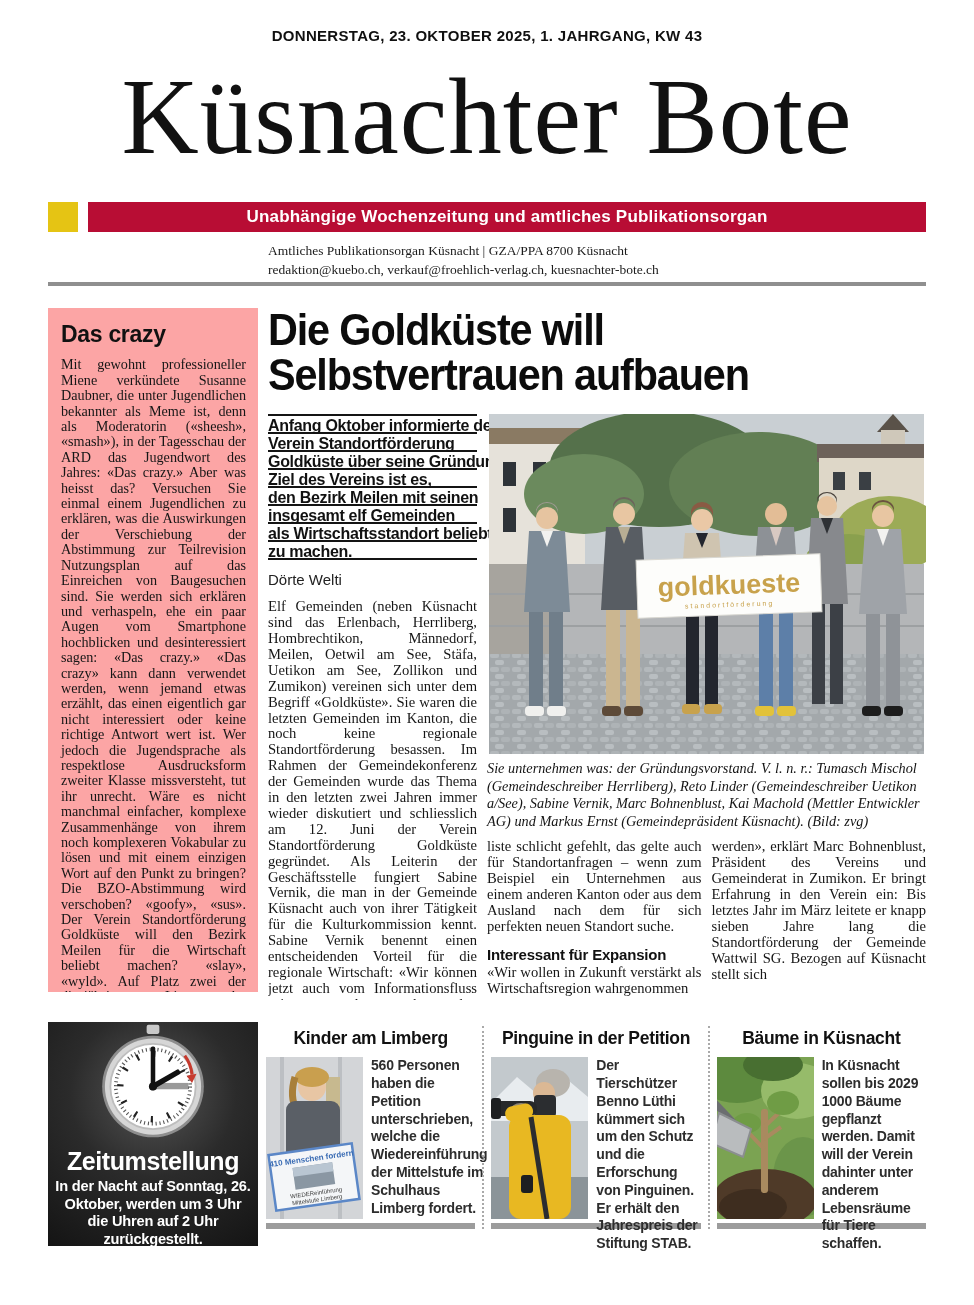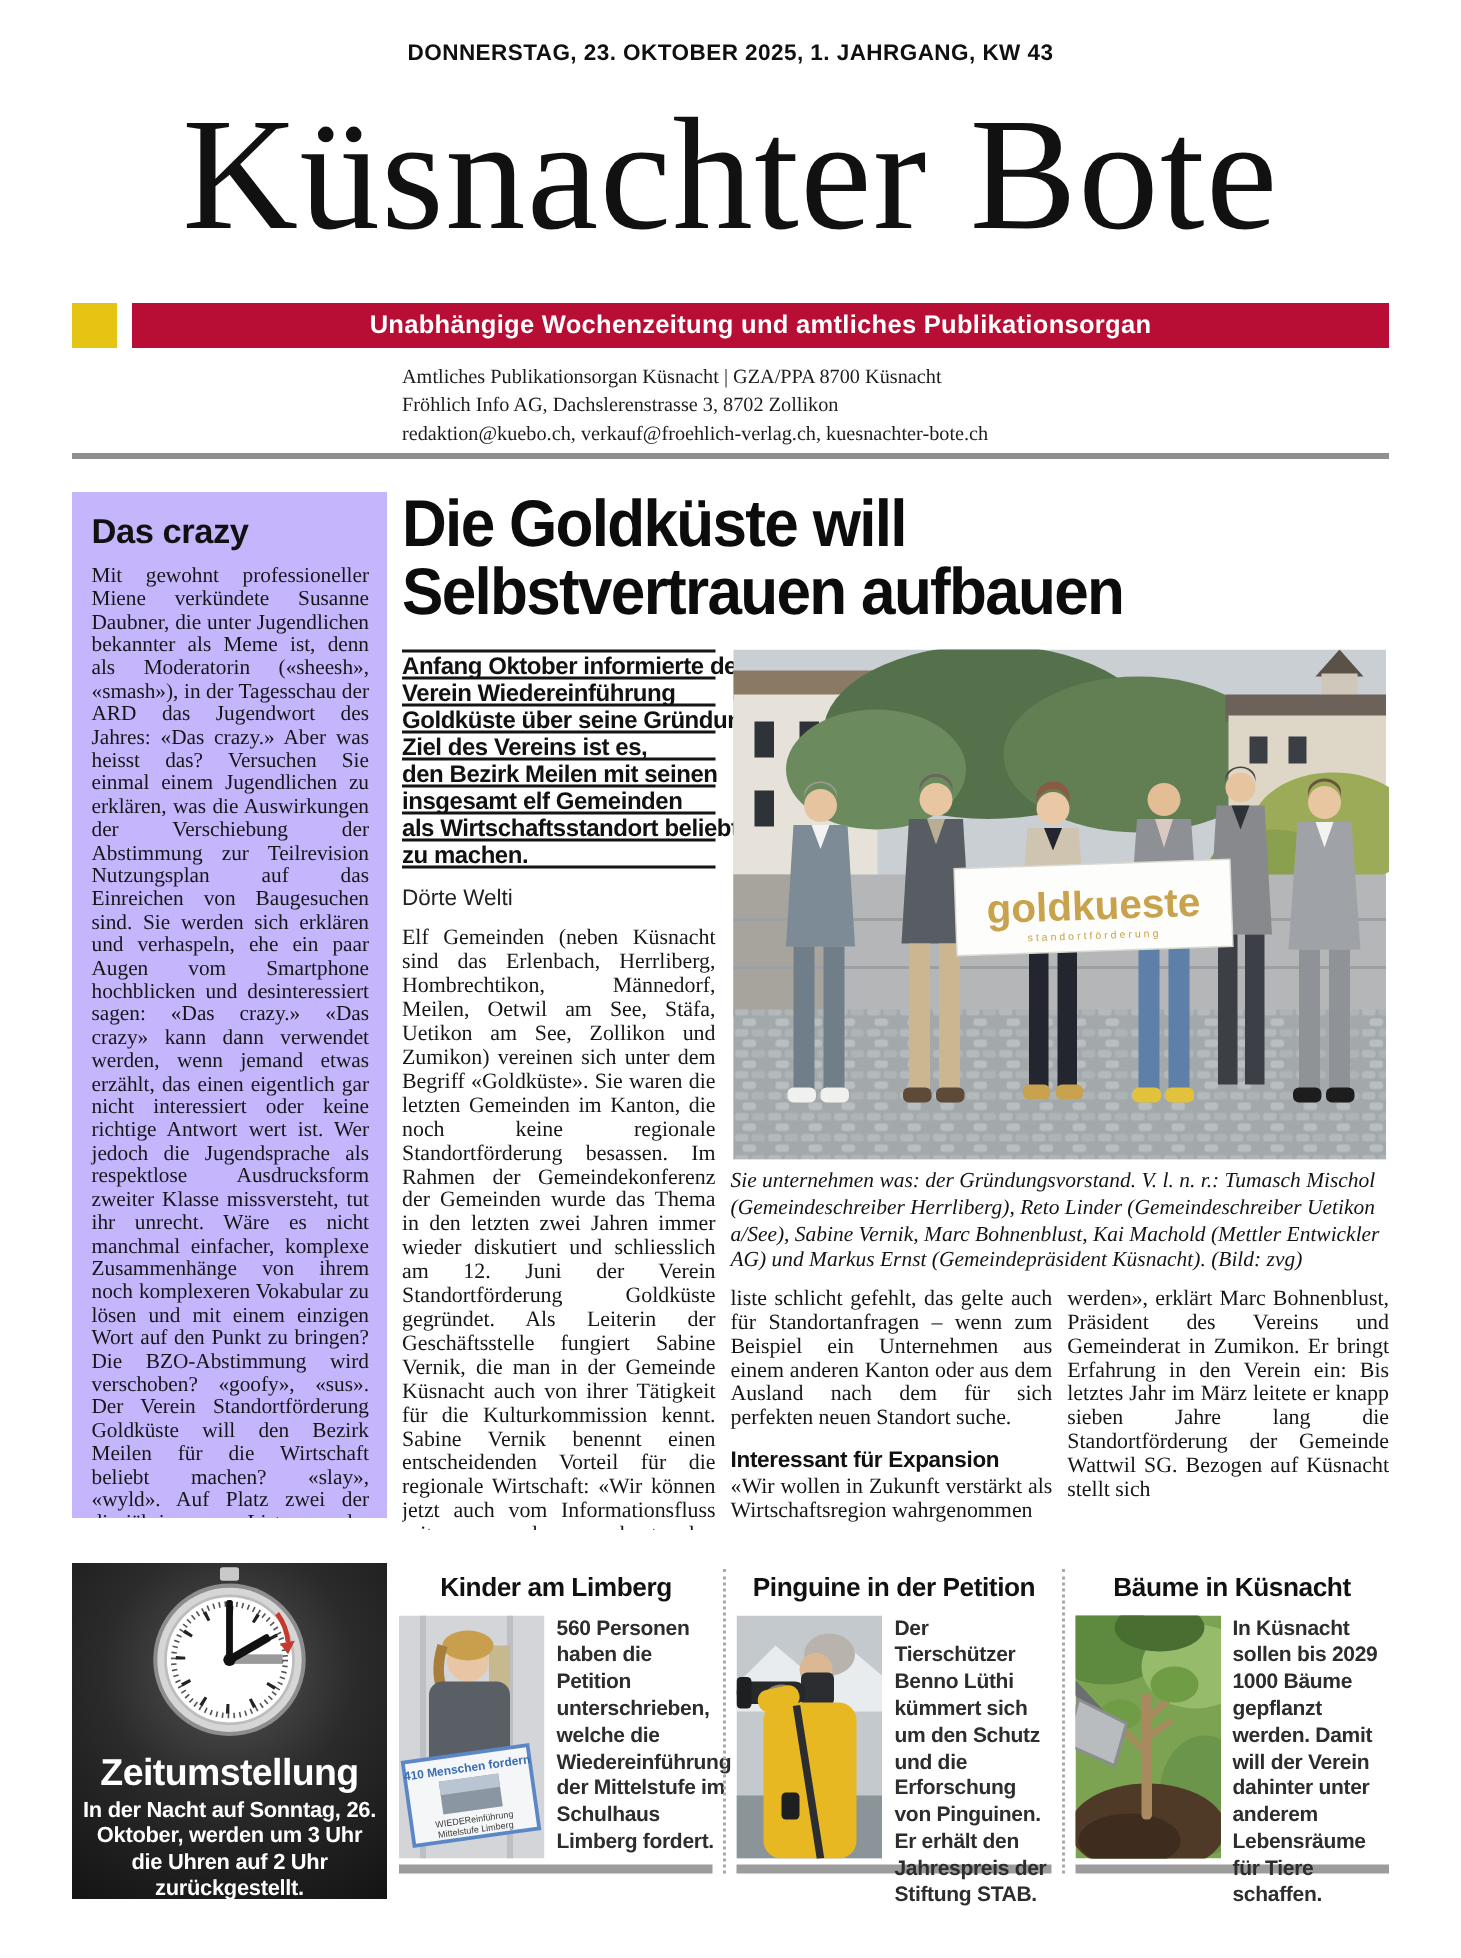--- a/index.html
+++ b/index.html
@@ -25,21 +25,21 @@
   .red-bar{
     flex:1;background:#b80d34;color:#fff;text-align:center;
     font-family:"Liberation Sans",sans-serif;font-weight:bold;font-size:17px;line-height:30px;
     letter-spacing:.2px;
   }
   .imprint{margin:9px 0 0 220px;font-size:13.5px;line-height:1.43;color:#1c1c1c;}
   .top-rule{height:4px;background:#8f8f8f;margin-top:3px;}
   
   .content{display:flex;gap:10px;margin-top:22px;height:692px;}
   .sidebar{
-    width:210px;flex:0 0 210px;background:#c4b5fd;height:684px;
+    width:210px;flex:0 0 210px;background:#fca5a5;height:684px;
     padding:13px 12px 12px 13px;overflow:hidden;
   }
   .sidebar-title{
     font-family:"Liberation Sans",sans-serif;font-weight:bold;font-size:23px;
     letter-spacing:-.3px;margin:0 0 9px 0;
   }
   .sidebar-body{
     font-size:14.2px;line-height:1.085;text-align:justify;hyphens:auto;
     -webkit-hyphens:auto;color:#161616;
   }
@@ -112,42 +112,41 @@
 <div class="page">
 
   <div class="dateline">DONNERSTAG, 23. OKTOBER 2025, 1. JAHRGANG, KW 43</div>
   <div class="masthead">Küsnachter Bote</div>
   <div class="banner-row">
     <div class="yellow-square"></div>
     <div class="red-bar">Unabhängige Wochenzeitung und amtliches Publikationsorgan</div>
   </div>
   <div class="imprint">
     <div>Amtliches Publikationsorgan Küsnacht | GZA/PPA 8700 Küsnacht</div>
-    <div>Fröhlich Info AG, Dachslerenstrasse 3, 8702 Zollikon</div>
     <div>redaktion@kuebo.ch, verkauf@froehlich-verlag.ch, kuesnachter-bote.ch</div>
   </div>
   <div class="top-rule"></div>
 
   <div class="content">
 
     <div class="sidebar">
       <h2 class="sidebar-title">Das crazy</h2>
       <div class="sidebar-body" lang="de">Mit gewohnt professioneller Miene verkündete Susanne Daubner, die unter Jugendlichen bekannter als Meme ist, denn als Moderatorin («sheesh», «smash»), in der Tagesschau der ARD das Jugendwort des Jahres: «Das crazy.» Aber was heisst das? Versuchen Sie einmal einem Jugendlichen zu erklären, was die Auswirkungen der Verschiebung der Abstimmung zur Teilrevision Nutzungsplan auf das Einreichen von Baugesuchen sind. Sie werden sich erklären und verhaspeln, ehe ein paar Augen vom Smartphone hochblicken und desinteressiert sagen: «Das crazy.» «Das crazy» kann dann verwendet werden, wenn jemand etwas erzählt, das einen eigentlich gar nicht interessiert oder keine richtige Antwort wert ist. Wer jedoch die Jugendsprache als respektlose Ausdrucksform zweiter Klasse missversteht, tut ihr unrecht. Wäre es nicht manchmal einfacher, komplexe Zusammenhänge von ihrem noch komplexeren Vokabular zu lösen und mit einem einzigen Wort auf den Punkt zu bringen? Die BZO-Abstimmung wird verschoben? «goofy», «sus». Der Verein Standortförderung Goldküste will den Bezirk Meilen für die Wirtschaft beliebt machen? «slay», «wyld». Auf Platz zwei der diesjährigen Liste der Jugendwörter findet sich übrigens ein Wort, das wir nicht in der Zeitung beschreiben dürfen. «cringe».</div>
 
     </div>
 
     <div class="main">
       <div class="headline-line">Die Goldküste will</div>
       <div class="headline-line">Selbstvertrauen aufbauen</div>
 
       <div class="main-cols">
         <div class="col1">
           <div class="lead-block">
             <div class="lead-line">Anfang Oktober informierte der</div>
-            <div class="lead-line">Verein Wiedereinführung</div>
+            <div class="lead-line">Verein Standortförderung</div>
             <div class="lead-line">Goldküste über seine Gründung.</div>
             <div class="lead-line">Ziel des Vereins ist es,</div>
             <div class="lead-line">den Bezirk Meilen mit seinen</div>
             <div class="lead-line">insgesamt elf Gemeinden</div>
             <div class="lead-line">als Wirtschaftsstandort beliebt</div>
             <div class="lead-line">zu machen.</div>
           </div>
           <div class="byline">Dörte Welti</div>
           <div class="body-text" lang="de">Elf Gemeinden (neben Küsnacht sind das Erlenbach, Herrliberg, Hombrechtikon, Männedorf, Meilen, Oetwil am See, Stäfa, Uetikon am See, Zollikon und Zumikon) vereinen sich unter dem Begriff «Goldküste». Sie waren die letzten Gemeinden im Kanton, die noch keine regionale Standortförderung besassen. Im Rahmen der Gemeindekonferenz der Gemeinden wurde das Thema in den letzten zwei Jahren immer wieder diskutiert und schliesslich am 12. Juni der Verein Standortförderung Goldküste gegründet. Als Leiterin der Geschäftsstelle fungiert Sabine Vernik, die man in der Gemeinde Küsnacht auch von ihrer Tätigkeit für die Kulturkommission kennt. Sabine Vernik benennt einen entscheidenden Vorteil für die regionale Wirtschaft: «Wir können jetzt auch vom Informationsfluss seitens der kantonalen Standortförderung profitieren.» Bisher habe man in der Verteiler-</div>
         </div>

